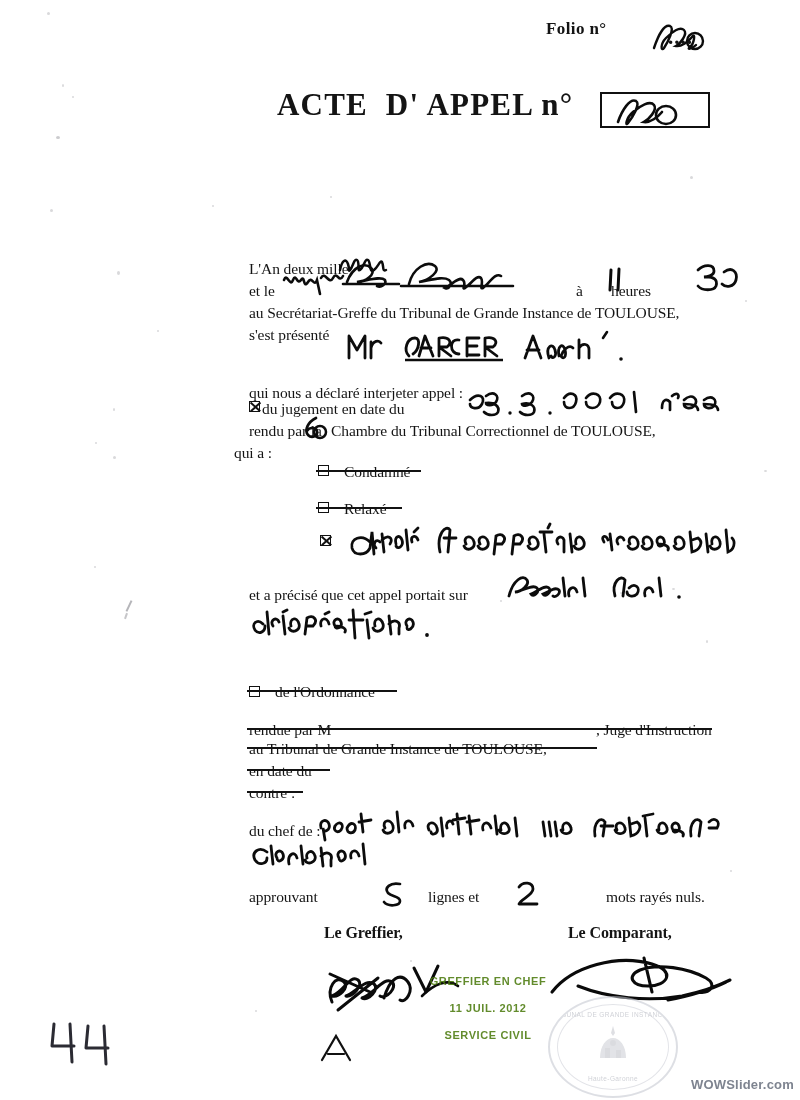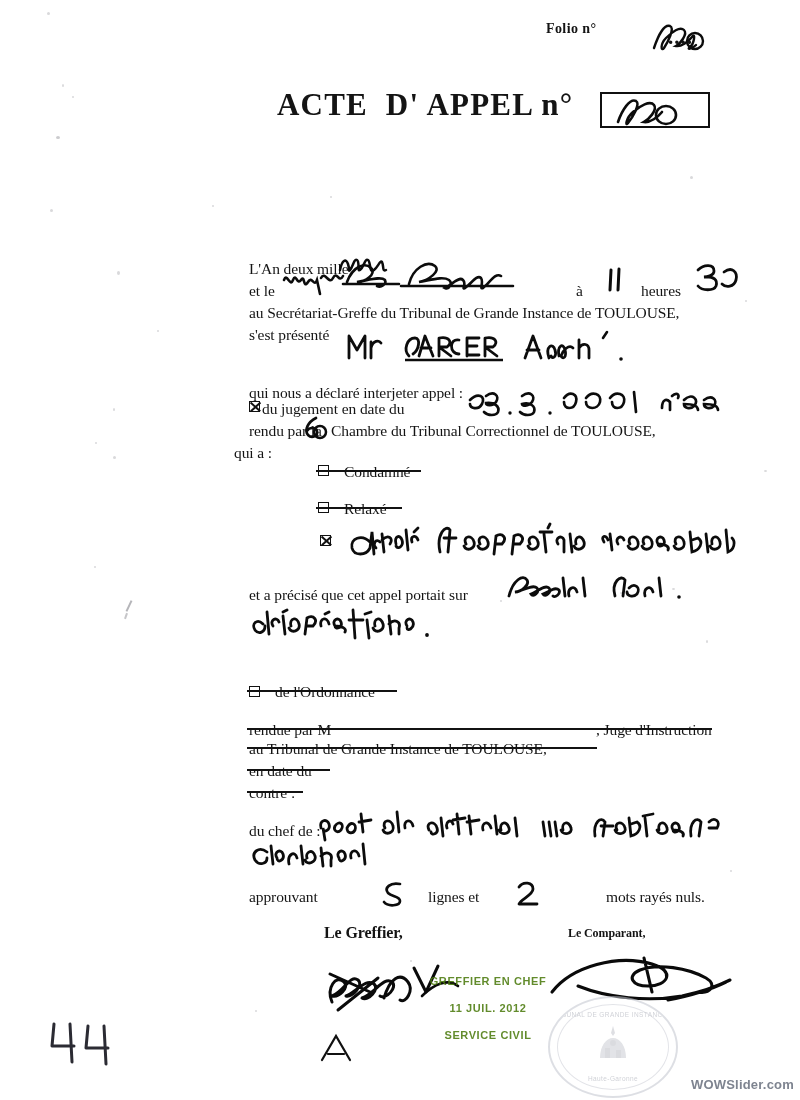--- a/index.html
+++ b/index.html
@@ -44,21 +44,21 @@
     color: #141414;
     white-space: pre;
     letter-spacing: -0.1px;
   }
   .bold { font-weight: bold; }
 
   
   #folio-label {
     left: 546px;
     top: 18px;
-    font-size: 14px;
+    font-size: 17px;
     font-weight: bold;
     letter-spacing: .4px;
   }
 
   
   #doc-title {
     left: 277px;
     top: 94px;
     font-size: 31px;
     font-weight: bold;
@@ -249,21 +249,21 @@
              C106,26 100,30 96,28 M62,26 L118,26" fill="none" stroke="#0c0c0c" stroke-width="2.6" stroke-linecap="round"></path>
     <path d="M128,26 C132,10 146,2 154,8 C160,13 148,22 138,24 C150,22 162,18 168,22
              C172,25 168,32 164,30 C172,26 178,18 182,22 C186,26 180,32 184,30
              C190,26 196,16 200,20 C203,24 198,32 202,30 C208,26 214,14 220,18
              M120,28 L232,28" fill="none" stroke="#0c0c0c" stroke-width="2.6" stroke-linecap="round"></path>
   </svg>
   <div class="printed" style="left:576px; top:280px;">à</div>
   <svg class="sig" style="left:604px; top:266px;" width="28" height="30">
     <path d="M7,4 L6,24 M15,3 L14,24" fill="none" stroke="#0c0c0c" stroke-width="3" stroke-linecap="round"></path>
   </svg>
-  <div class="printed" style="left:641px; top:280px;">heures</div>
+  <div class="printed" style="left:611px; top:280px;">heures</div>
   <svg class="sig" style="left:694px; top:262px;" width="46" height="32">
     <path d="M4,8 C10,2 20,2 20,9 C20,14 12,15 10,15 C20,14 24,18 22,24
              C20,29 8,29 4,24" fill="none" stroke="#0c0c0c" stroke-width="2.8" stroke-linecap="round"></path>
     <path d="M30,10 C38,4 44,10 42,18 C40,25 32,26 28,22" fill="none" stroke="#0c0c0c" stroke-width="2.8" stroke-linecap="round"></path>
   </svg>
 
   <div class="printed" style="left:249px; top:302px;">au Secrétariat-Greffe du Tribunal de Grande Instance de TOULOUSE,</div>
 
   <div class="printed" style="left:249px; top:324px;">s'est présenté</div>
   <svg class="sig" style="left:345px; top:328px;" width="310" height="42">
@@ -423,21 +423,21 @@
   <svg class="sig" style="left:378px; top:878px;" width="34" height="30">
     <path d="M22,6 C12,4 6,10 10,15 C14,19 22,18 22,23 C22,28 10,29 6,24" fill="none" stroke="#0c0c0c" stroke-width="2.7" stroke-linecap="round"></path>
   </svg>
   <div class="printed" style="left:428px; top:886px;text-align:center;">lignes et</div>
   <svg class="sig" style="left:513px; top:878px;" width="32" height="30">
     <path d="M6,9 C10,3 20,4 20,11 C20,17 8,21 6,26 L24,26" fill="none" stroke="#0c0c0c" stroke-width="2.8" stroke-linecap="round" stroke-linejoin="round"></path>
   </svg>
   <div class="printed" style="left:606px; top:886px;">mots rayés nuls.</div>
 
   <div class="printed bold" style="left:324px; top:922px; font-size:16px;">Le Greffier,</div>
-  <div class="printed bold" style="left:568px; top:922px; font-size:12px;">Le Comparant,</div>
+  <div class="printed bold" style="left:568px; top:922px; font-size:16px;">Le Comparant,</div>
 
   <svg class="sig" style="left:322px; top:952px;" width="180" height="70">
     <path d="M10,50 C4,36 14,22 22,30 C28,36 16,46 10,44 C22,40 28,22 36,28
              C42,33 30,46 24,44 C34,40 44,26 52,32 C58,37 46,50 40,46
              C52,42 62,24 70,30 C76,35 64,48 58,44
              M8,22 L48,40 M16,58 L56,26
              M62,46 C68,26 78,20 86,30 C92,38 84,52 78,48
              M92,16 L104,40 L116,14" fill="none" stroke="#0a0a0a" stroke-width="3" stroke-linecap="round" stroke-linejoin="round"></path>
     <path d="M100,44 C112,32 126,26 136,34" fill="none" stroke="#0a0a0a" stroke-width="2.6" stroke-linecap="round"></path>
   </svg>

